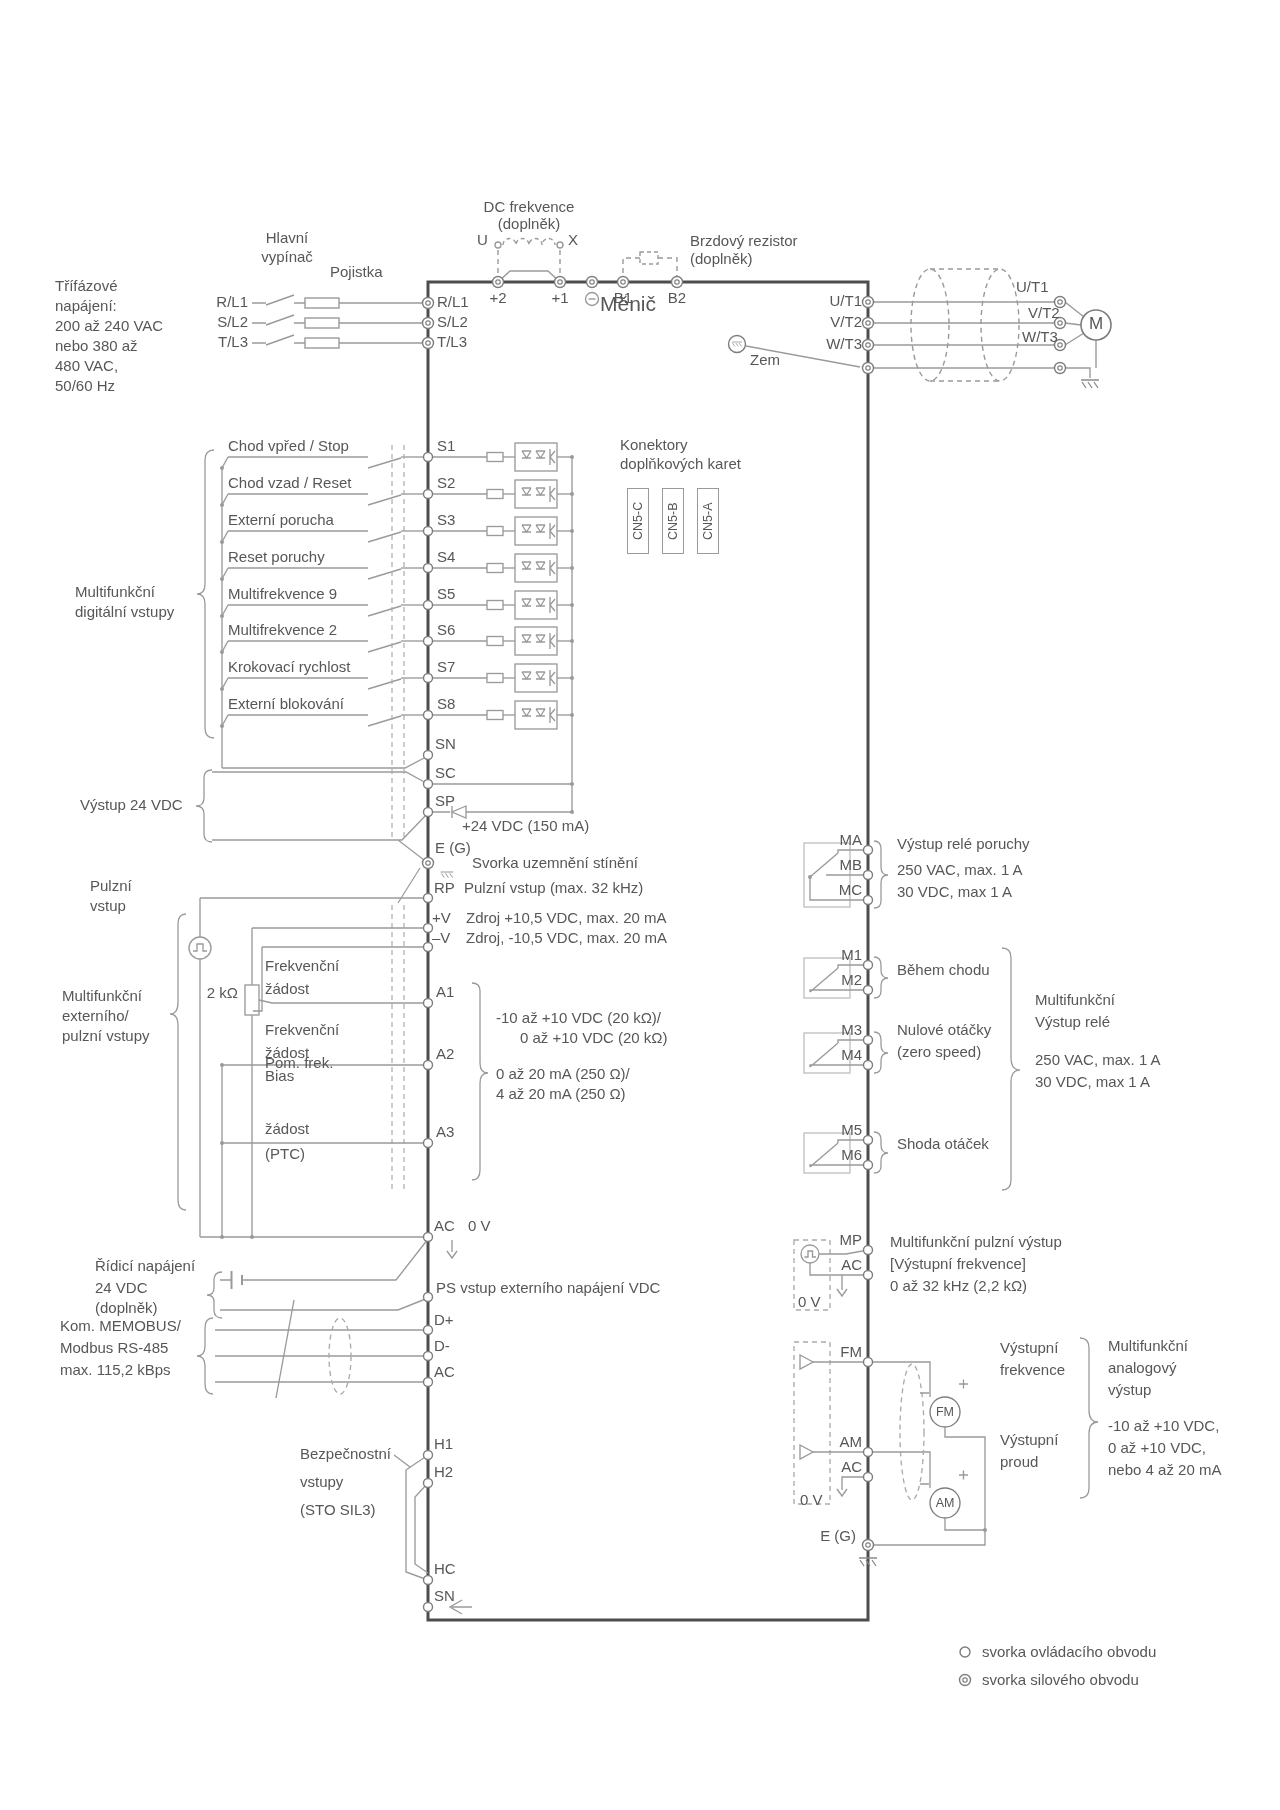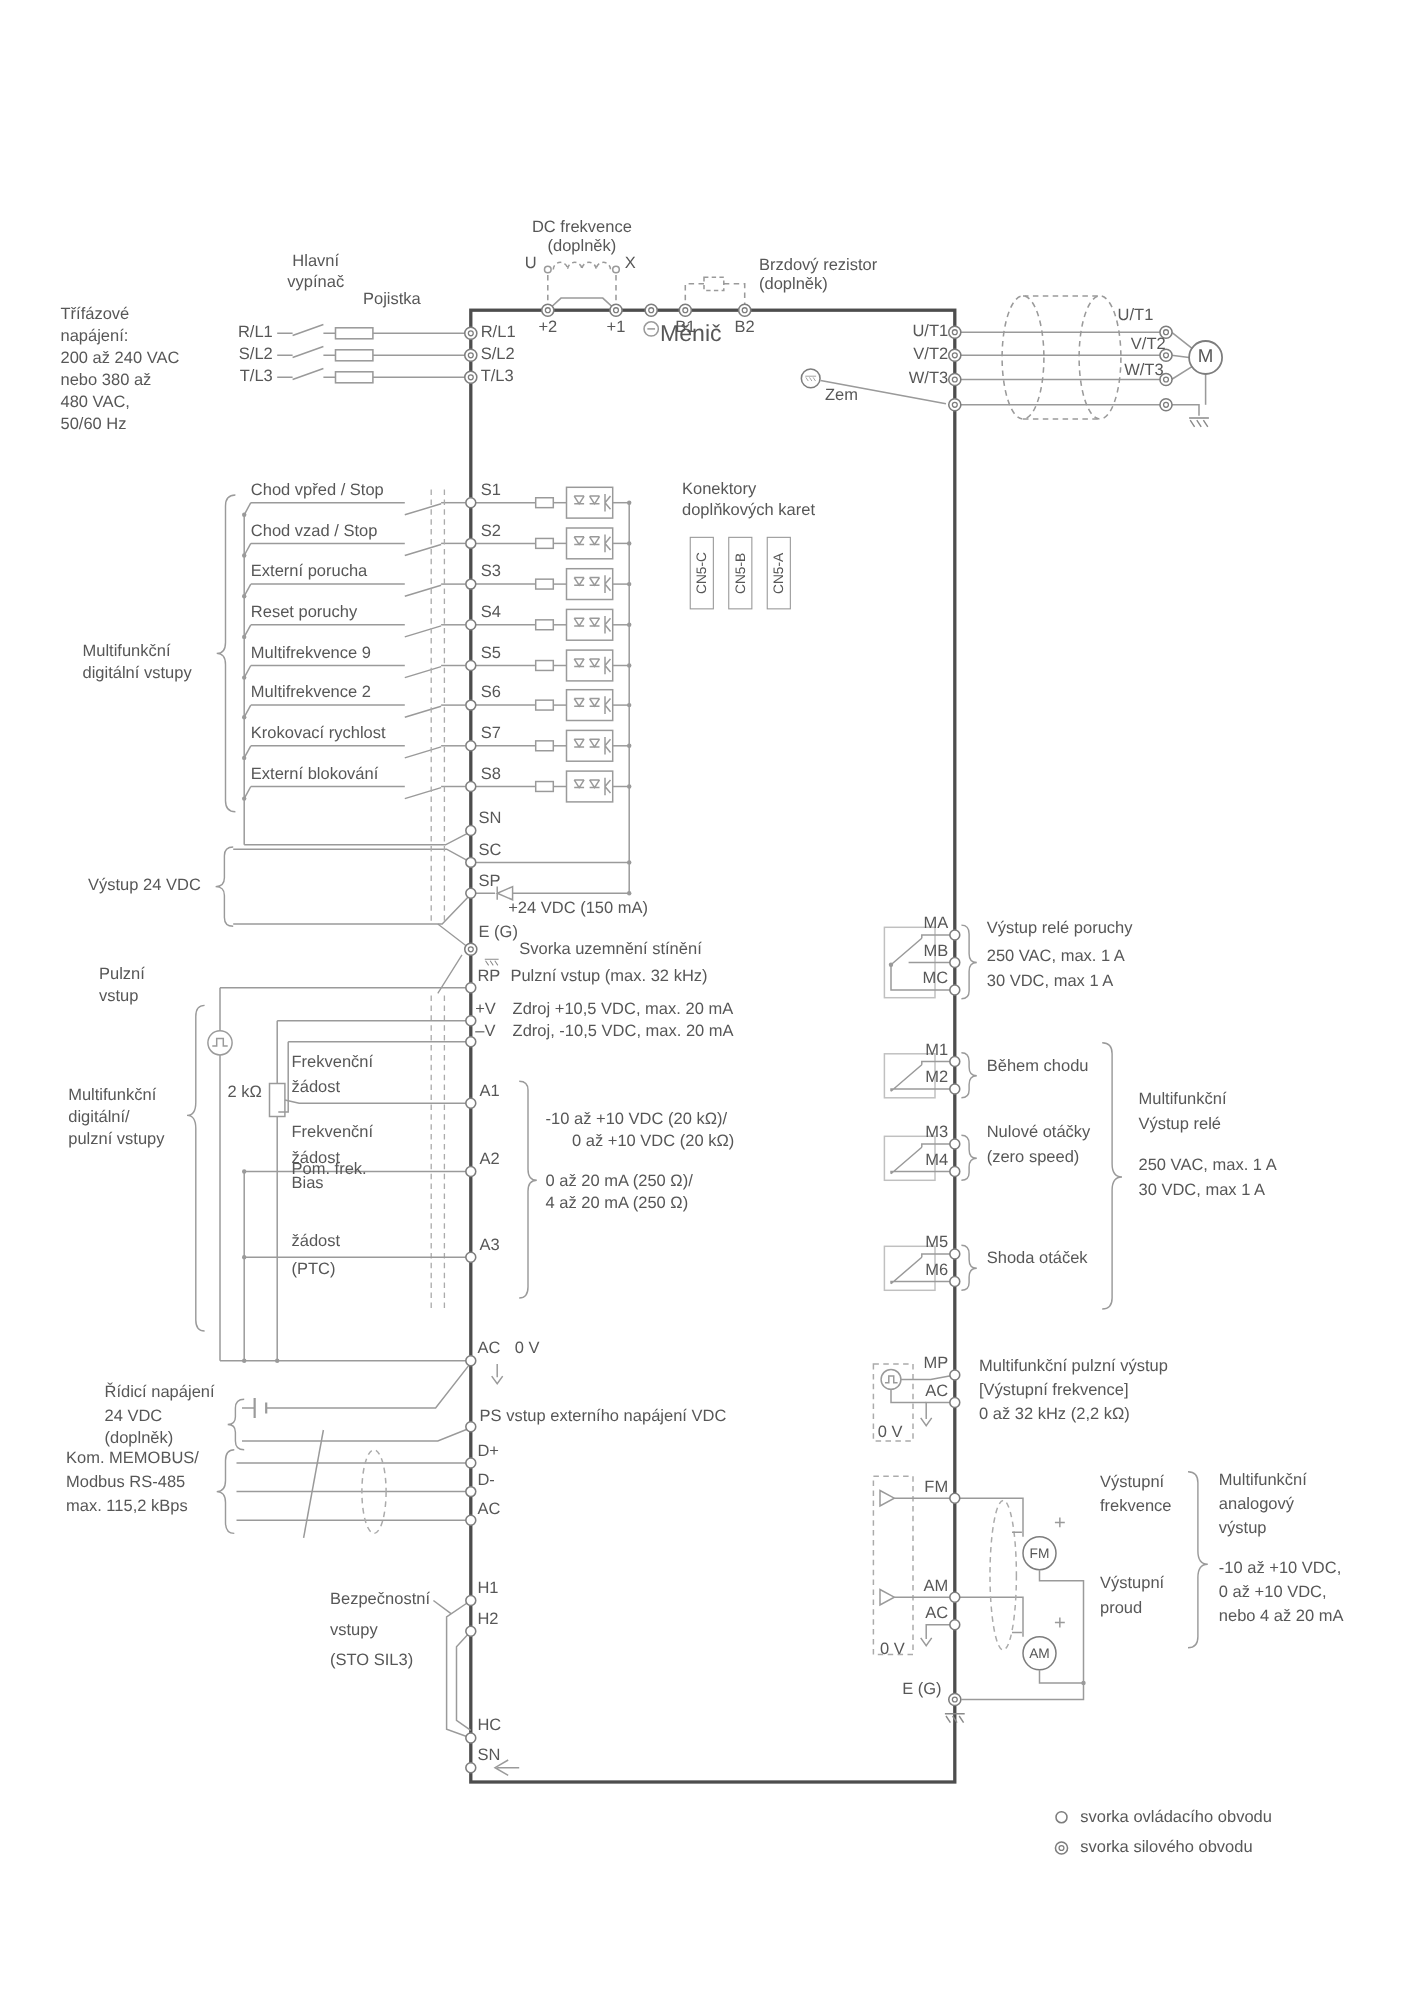--- a/index.html
+++ b/index.html
@@ -312,21 +312,21 @@
 <div class="lbl r" style="left:812px;top:293px;width:50px">U/T1</div>
 <div class="lbl r" style="left:812px;top:314px;width:50px">V/T2</div>
 <div class="lbl r" style="left:812px;top:336px;width:50px">W/T3</div>
 <div class="lbl" style="left:1016px;top:279px">U/T1</div>
 <div class="lbl" style="left:1028px;top:305px">V/T2</div>
 <div class="lbl" style="left:1022px;top:329px">W/T3</div>
 <div class="lbl big ctr" style="left:1096px;top:316px">M</div>
 <div class="lbl" style="left:750px;top:352px">Zem</div>
 
 <div class="lbl" style="left:228px;top:438px">Chod vpřed / Stop</div>
-<div class="lbl" style="left:228px;top:475px">Chod vzad / Stop</div>
+<div class="lbl" style="left:228px;top:475px">Chod vzad / Reset</div>
 <div class="lbl" style="left:228px;top:512px">Externí porucha</div>
 <div class="lbl" style="left:228px;top:549px">Reset poruchy</div>
 <div class="lbl" style="left:228px;top:586px">Multifrekvence 9</div>
 <div class="lbl" style="left:228px;top:622px">Multifrekvence 2</div>
 <div class="lbl" style="left:228px;top:659px">Krokovací rychlost</div>
 <div class="lbl" style="left:228px;top:696px">Externí blokování</div>
 <div class="lbl" style="left:437px;top:438px">S1</div>
 <div class="lbl" style="left:437px;top:475px">S2</div>
 <div class="lbl" style="left:437px;top:512px">S3</div>
 <div class="lbl" style="left:437px;top:549px">S4</div>
@@ -347,21 +347,21 @@
 <div class="cn5" style="left:627px;top:488px">CN5-C</div>
 <div class="cn5" style="left:662px;top:488px">CN5-B</div>
 <div class="cn5" style="left:697px;top:488px">CN5-A</div>
 
 <div class="lbl" style="left:435px;top:840px">E (G)</div>
 <div class="lbl" style="left:472px;top:855px">Svorka uzemnění stínění</div>
 
 <div class="lbl" style="left:90px;top:878px">Pulzní</div>
 <div class="lbl" style="left:90px;top:898px">vstup</div>
 <div class="lbl" style="left:62px;top:988px">Multifunkční</div>
-<div class="lbl" style="left:62px;top:1008px">digitální/</div>
+<div class="lbl" style="left:62px;top:1008px">externího/</div>
 <div class="lbl" style="left:62px;top:1028px">pulzní vstupy</div>
 <div class="lbl" style="left:434px;top:880px">RP</div>
 <div class="lbl" style="left:464px;top:880px">Pulzní vstup (max. 32 kHz)</div>
 <div class="lbl" style="left:432px;top:910px">+V</div>
 <div class="lbl" style="left:466px;top:910px">Zdroj +10,5 VDC, max. 20 mA</div>
 <div class="lbl" style="left:432px;top:930px">–V</div>
 <div class="lbl" style="left:466px;top:930px">Zdroj, -10,5 VDC, max. 20 mA</div>
 <div class="lbl r" style="left:196px;top:985px;width:42px">2 kΩ</div>
 <div class="lbl" style="left:265px;top:958px">Frekvenční</div>
 <div class="lbl" style="left:265px;top:981px">žádost</div>

